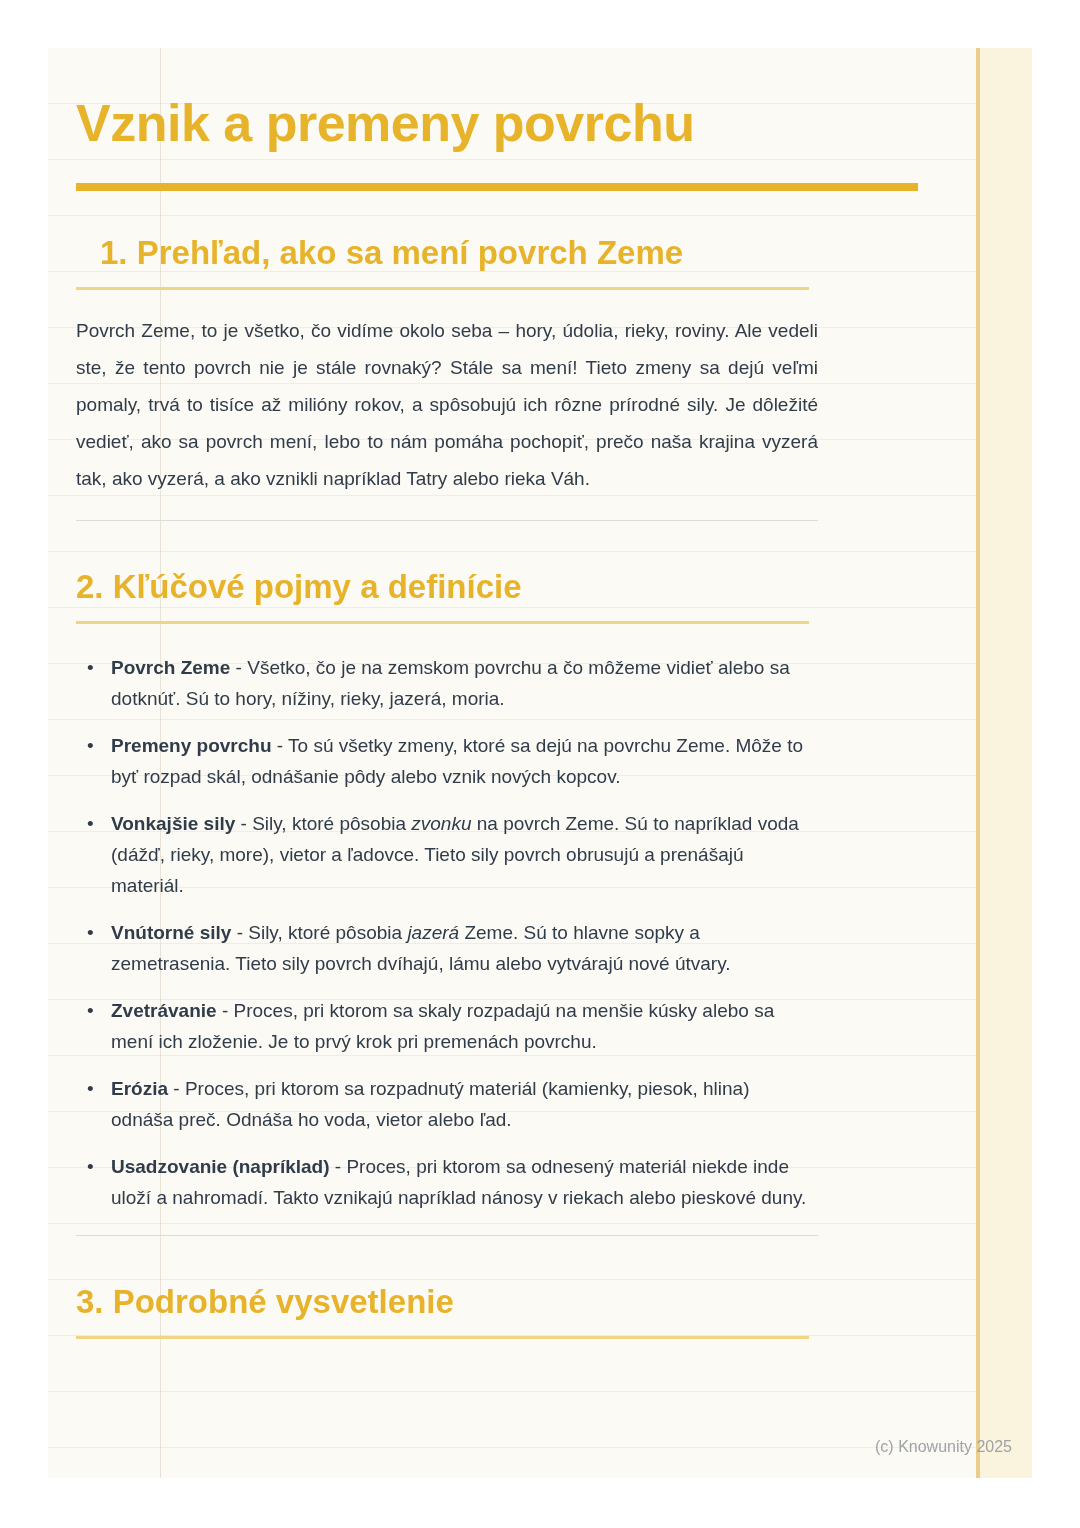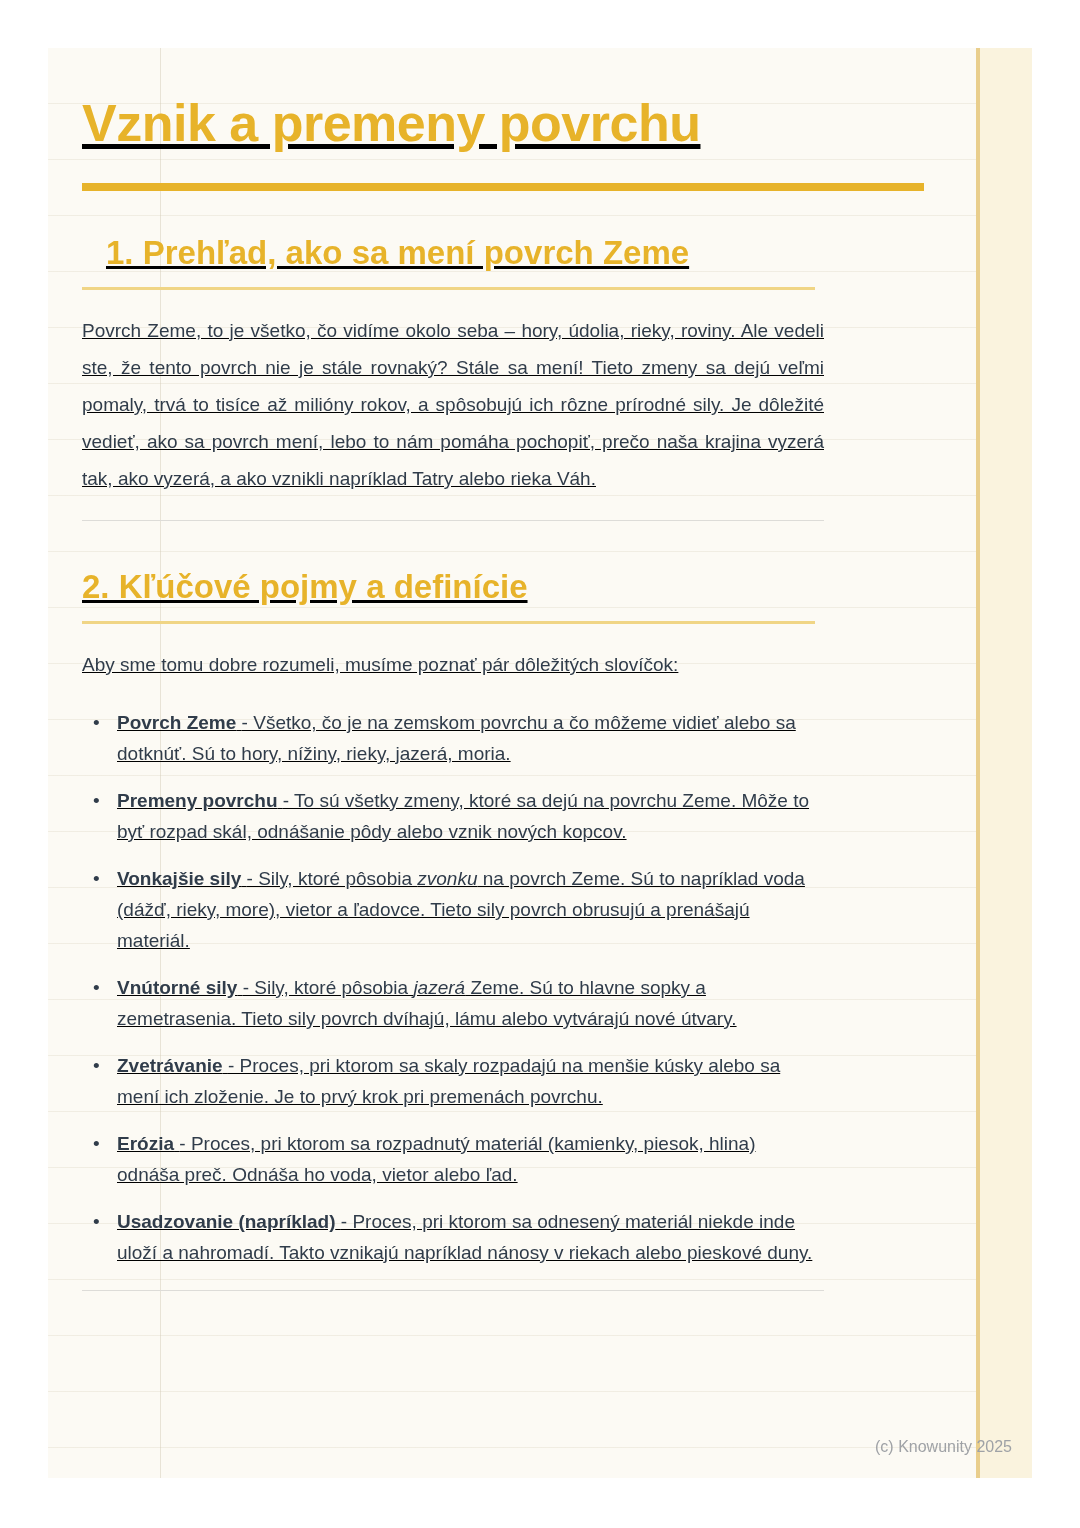--- a/index.html
+++ b/index.html
@@ -22,21 +22,21 @@
   }
   .margin-line {
     position:absolute; left:112px; top:0; bottom:0; width:1px;
     background:rgba(211,203,184,0.5);
   }
   .accent-strip {
     position:absolute; top:0; right:0; width:52px; height:100%;
     background:#FAF3DE;
     border-left:4px solid #E9CE8C;
   }
-  .content { position:absolute; left:34px; top:0; width:845px;text-decoration:underline; }
+  .content { position:absolute; left:28px; top:0; width:845px; }
 
   .page-title {
     margin:0; padding-top:45px;
     font-size:52px; line-height:60px; font-weight:700;
     letter-spacing:-0.5px;
     color:#E7B32A;
   }
   .title-rule { width:842px; height:8px; background:#E7B32A; margin-top:30px; }
 
   .section-heading {
@@ -96,21 +96,20 @@
       <h2 class="section-heading first">1. Prehľad, ako sa mení povrch Zeme</h2>
       <div class="section-rule"></div>
       <p class="lead">Povrch Zeme, to je všetko, čo vidíme okolo seba – hory, údolia, rieky, roviny. Ale vedeli ste, že tento povrch nie je stále rovnaký? Stále sa mení! Tieto zmeny sa dejú veľmi pomaly, trvá to tisíce až milióny rokov, a spôsobujú ich rôzne prírodné sily. Je dôležité vedieť, ako sa povrch mení, lebo to nám pomáha pochopiť, prečo naša krajina vyzerá tak, ako vyzerá, a ako vznikli napríklad Tatry alebo rieka Váh.</p>
     </section>
 
     <div class="divider"></div>
 
     <section>
       <h2 class="section-heading">2. Kľúčové pojmy a definície</h2>
       <div class="section-rule"></div>
-      <p class="intro">Aby sme tomu dobre rozumeli, musíme poznať pár dôležitých slovíčok:</p>
 
       <ul class="term-list">
         <li>
           <span class="bullet">•</span>
           <span class="term">Povrch Zeme</span>
           <span>- Všetko, čo je na zemskom povrchu a čo môžeme vidieť alebo sa dotknúť. Sú to hory, nížiny, rieky, jazerá, moria.</span>
         </li>
         <li>
           <span class="bullet">•</span>
           <span class="term">Premeny povrchu</span>
@@ -139,17 +138,21 @@
         <li>
           <span class="bullet">•</span>
           <span class="term">Usadzovanie (napríklad)</span>
           <span>- Proces, pri ktorom sa odnesený materiál niekde inde uloží a nahromadí. Takto vznikajú napríklad nánosy v riekach alebo pieskové duny.</span>
         </li>
       </ul>
     </section>
 
     <div class="divider second"></div>
 
+    <section>
+      <h2 class="section-heading">3. Podrobné vysvetlenie</h2>
+      <div class="section-rule"></div>
+    </section>
 
   </div>
 
   <div class="footer-credit">(c) Knowunity 2025</div>
 </div>
 
 </body></html>

